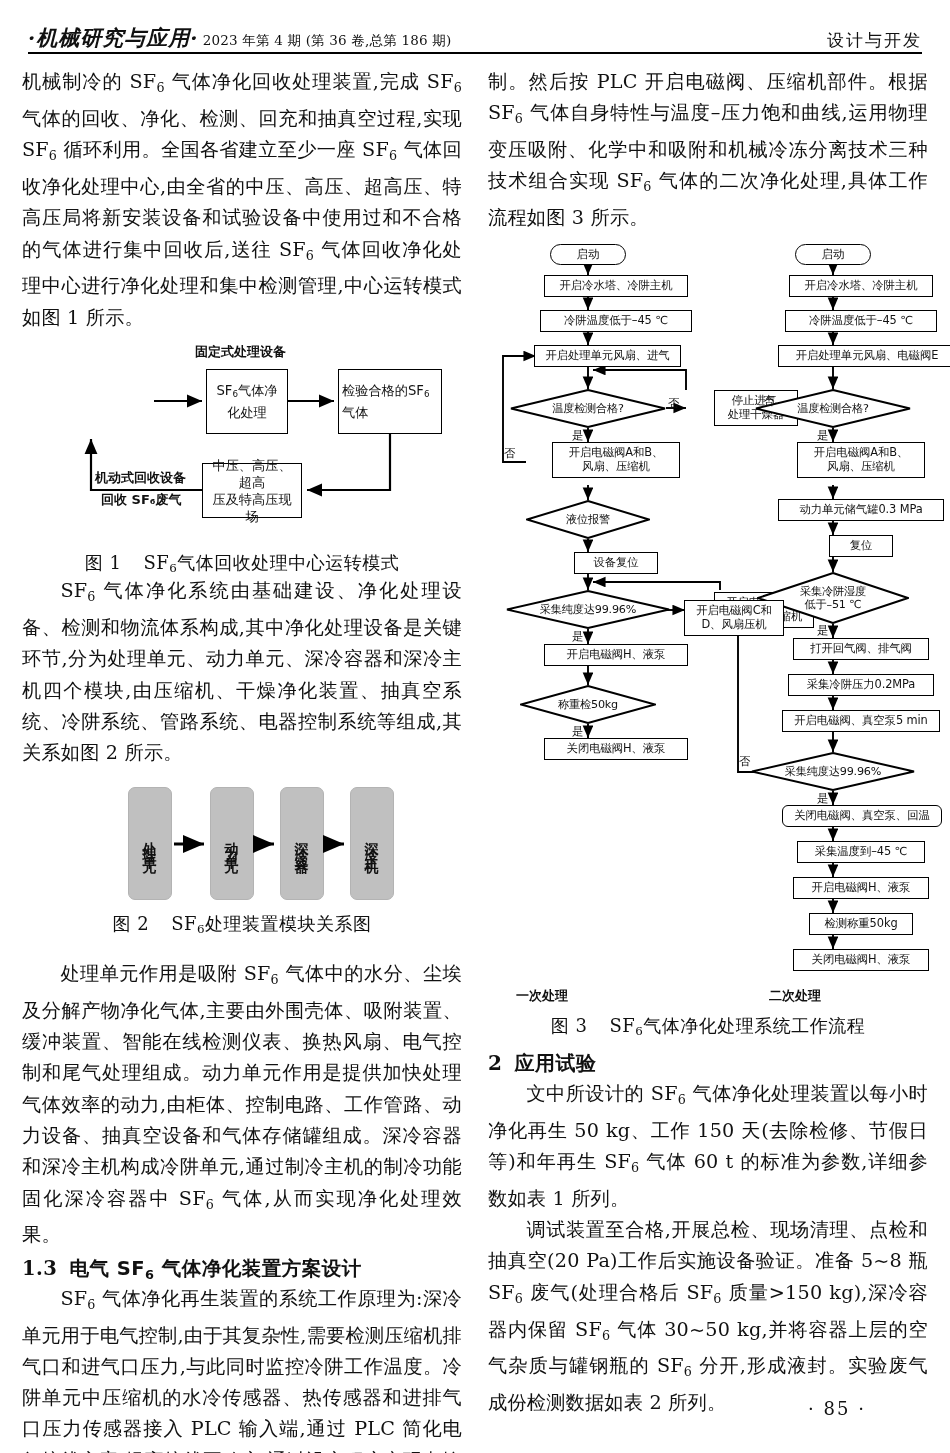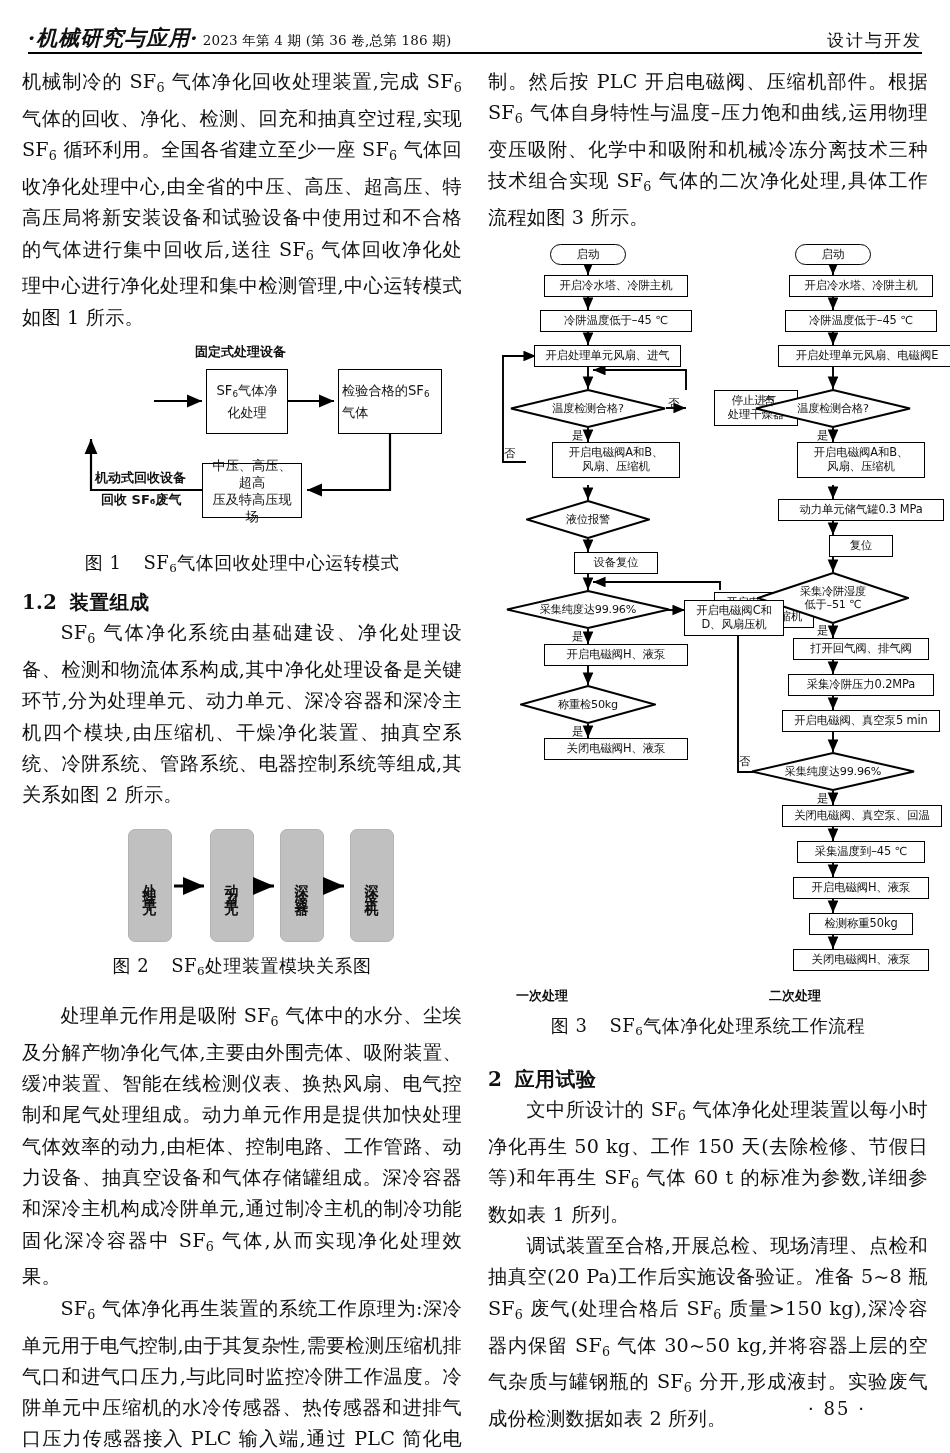--- a/index.html
+++ b/index.html
@@ -174,23 +174,20 @@
           <path d="M368,91 L368,147 L285,147"></path>
           <path d="M180,147 L69,147 L69,96"></path>
         </g>
       </svg>
     </div>
 
     <p class="cap">
       <span>图 1</span><span class="gap"></span><span>SF</span><sub>6</sub><span>气体回收处理中心运转模式</span>
     </p>
 
-    <h3 class="sec" style="margin-top:14px;">
-      <span class="num">1.2</span><span>装置组成</span>
-    </h3>
 
     <p class="body ind">SF<sub>6</sub> 气体净化系统由基础建设、净化处理设备、检测和物流体系构成,其中净化处理设备是关键环节,分为处理单元、动力单元、深冷容器和深冷主机四个模块,由压缩机、干燥净化装置、抽真空系统、冷阱系统、管路系统、电器控制系统等组成,其关系如图 2 所示。</p>
 
     <div class="fig2">
       <div class="f2box" style="left:106px;">
         <span style="writing-mode:vertical-rl;text-orientation:upright;letter-spacing:6px;">处理单元</span>
       </div>
       <div class="f2box" style="left:188px;">
         <span style="writing-mode:vertical-rl;text-orientation:upright;letter-spacing:6px;">动力单元</span>
       </div>
@@ -213,20 +210,23 @@
         </g>
       </svg>
     </div>
 
     <p class="cap" style="margin-top:4px;">
       <span>图 2</span><span class="gap"></span><span>SF</span><sub>6</sub><span>处理装置模块关系图</span>
     </p>
 
     <p class="body ind" style="margin-top:22px;">处理单元作用是吸附 SF<sub>6</sub> 气体中的水分、尘埃及分解产物净化气体,主要由外围壳体、吸附装置、缓冲装置、智能在线检测仪表、换热风扇、电气控制和尾气处理组成。动力单元作用是提供加快处理气体效率的动力,由柜体、控制电路、工作管路、动力设备、抽真空设备和气体存储罐组成。深冷容器和深冷主机构成冷阱单元,通过制冷主机的制冷功能固化深冷容器中 SF<sub>6</sub> 气体,从而实现净化处理效果。</p>
 
+    <h3 class="sec">
+      <span class="num">1.3</span><span>电气 SF</span><sub>6</sub><span> 气体净化装置方案设计</span>
+    </h3>
 
     <p class="body ind">SF<sub>6</sub> 气体净化再生装置的系统工作原理为:深冷单元用于电气控制,由于其复杂性,需要检测压缩机排气口和进气口压力,与此同时监控冷阱工作温度。冷阱单元中压缩机的水冷传感器、热传感器和进排气口压力传感器接入 PLC 输入端,通过 PLC 简化电气接线方案,提高接线正确率,通过设定程序实现点控</p>
   </div>
 
   <div class="col col-right">
 
     <p class="body">制。然后按 PLC 开启电磁阀、压缩机部件。根据 SF<sub>6</sub> 气体自身特性与温度–压力饱和曲线,运用物理变压吸附、化学中和吸附和机械冷冻分离技术三种技术组合实现 SF<sub>6</sub> 气体的二次净化处理,具体工作流程如图 3 所示。</p>
 
     <div class="fig3">
 
@@ -409,35 +409,35 @@
 
       <div class="fc fcdia" style="left:263px;top:510px;width:164px;height:39px;">
         <svg viewBox="0 0 164 39" preserveAspectRatio="none">
             <polygon points="82,1 163,19.5 82,38 1,19.5" fill="#fff" stroke="#000" stroke-width="2" vector-effect="non-scaling-stroke"></polygon>
           </svg>
         <span class="lbl">采集纯度达99.96%</span>
       </div>
       <span class="yn" style="left:251px;top:512px;">否</span>
       <span class="yn" style="left:329px;top:549px;">是</span>
 
-      <div class="fc fcbox" style="left:266px;top:563px;width:160px;height:22px;">关闭电磁阀、真空泵、回温</div>
+      <div class="fc fcbox" style="left:266px;top:563px;width:160px;height:22px;border-radius:6px;">关闭电磁阀、真空泵、回温</div>
       <div class="fc fcbox" style="left:281px;top:599px;width:128px;height:22px;">采集温度到–45 ℃</div>
       <div class="fc fcbox" style="left:277px;top:635px;width:136px;height:22px;">开启电磁阀H、液泵</div>
       <div class="fc fcbox" style="left:293px;top:671px;width:104px;height:22px;">检测称重50kg</div>
       <div class="fc fcbox" style="left:277px;top:707px;width:136px;height:22px;">关闭电磁阀H、液泵</div>
 
       <div class="procname" style="left:28px;top:745px;">一次处理</div>
       <div class="procname" style="left:281px;top:745px;">二次处理</div>
     </div>
 
     <p class="cap" style="margin-top:12px;">
       <span>图 3</span><span class="gap"></span><span>SF</span><sub>6</sub><span>气体净化处理系统工作流程</span>
     </p>
 
-    <h3 class="sec" style="margin-top:28px;font-size:20px;">
+    <h3 class="sec" style="margin-top:12px;font-size:20px;">
       <span class="num">2</span><span>应用试验</span>
     </h3>
 
     <p class="body ind">文中所设计的 SF<sub>6</sub> 气体净化处理装置以每小时净化再生 50 kg、工作 150 天(去除检修、节假日等)和年再生 SF<sub>6</sub> 气体 60 t 的标准为参数,详细参数如表 1 所列。</p>
     <p class="body ind">调试装置至合格,开展总检、现场清理、点检和抽真空(20 Pa)工作后实施设备验证。准备 5~8 瓶 SF<sub>6</sub> 废气(处理合格后 SF<sub>6</sub> 质量&gt;150 kg),深冷容器内保留 SF<sub>6</sub> 气体 30~50 kg,并将容器上层的空气杂质与罐钢瓶的 SF<sub>6</sub> 分开,形成液封。实验废气成份检测数据如表 2 所列。</p>
   </div>
 
   <div class="pageno">
     <span class="pageno-inner">· 85 ·</span>
   </div>

